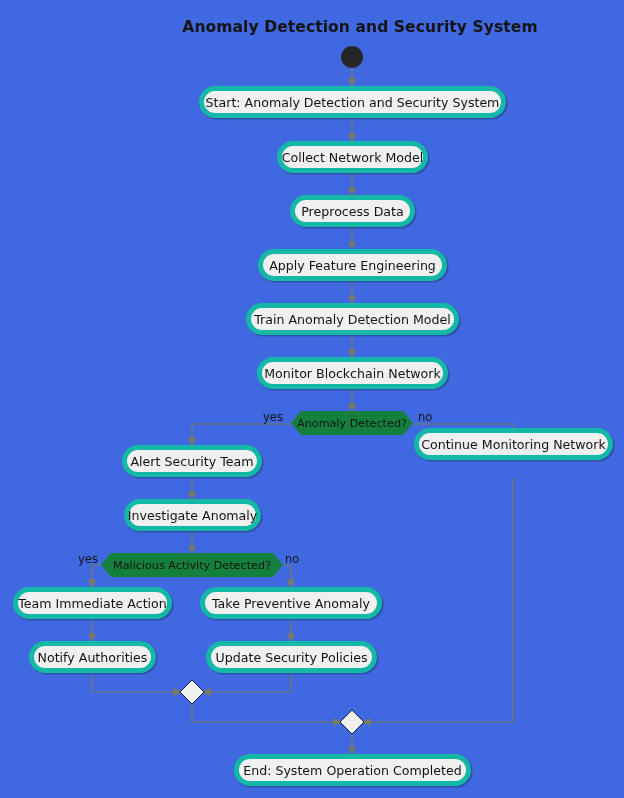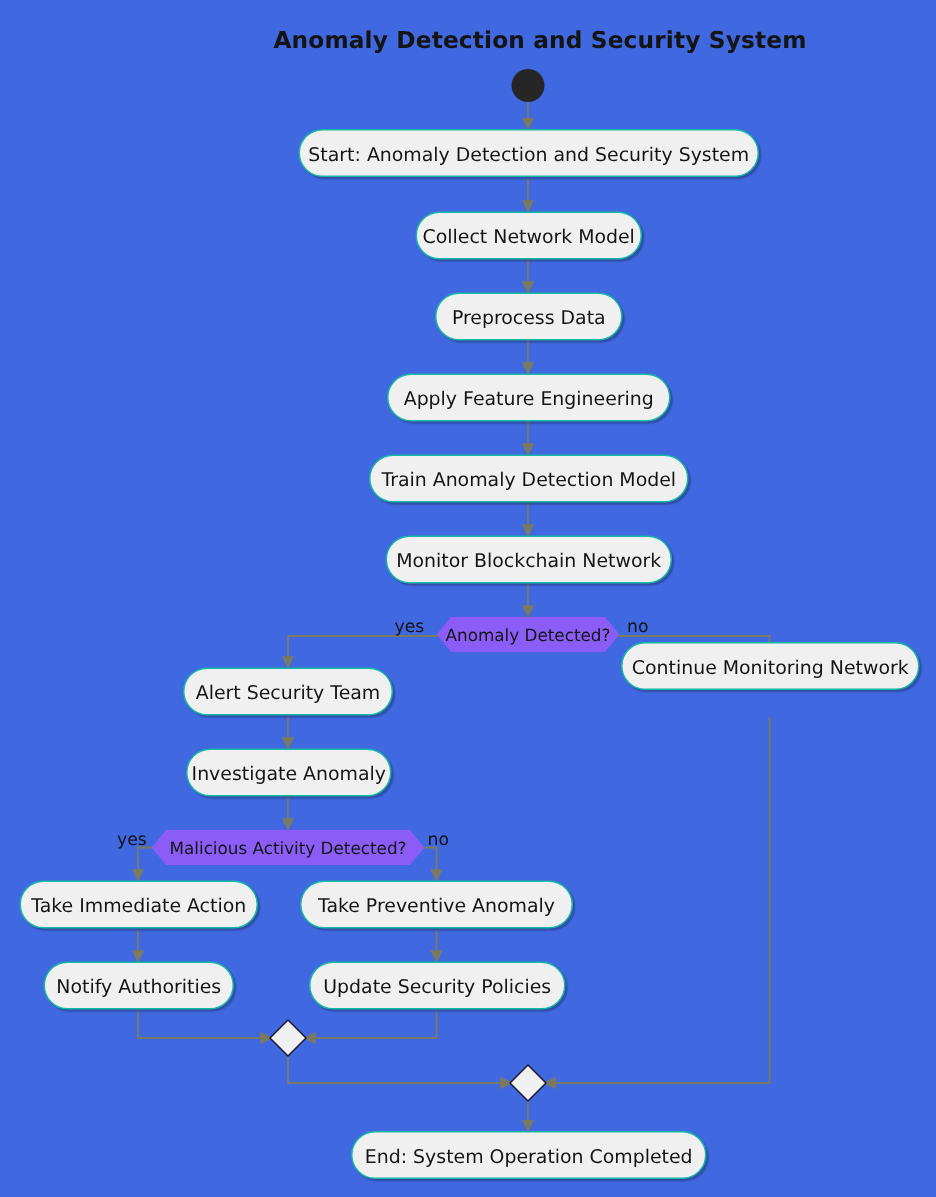--- a/index.html
+++ b/index.html
@@ -33,35 +33,35 @@
     font-size: 15.5px;
     font-weight: bold;
     color: #141414;
     letter-spacing: 0.1px;
     padding-left: 48px;
   }
   .node {
     position: absolute;
     box-sizing: border-box;
     background: #f0f0f0;
-    border: 1px solid #14b8a6;
+    border: 5px solid #14b8a6;
     border-radius: 16px;
     color: #141414;
     font-size: 12.6px;
     display: flex;
     align-items: center;
     justify-content: center;
     white-space: nowrap;
     height: 32px;
     box-shadow: 1.5px 1.5px 1px rgba(0,0,0,0.25);
   }
   .decision {
     position: absolute;
     box-sizing: border-box;
-    background: #8b5cf6;
+    background: #15803d;
     color: #141414;
     font-size: 11.2px;
     display: flex;
     align-items: center;
     justify-content: center;
     white-space: nowrap;
     height: 24px;
     clip-path: polygon(10px 0, calc(100% - 10px) 0, 100% 50%, calc(100% - 10px) 100%, 10px 100%, 0 50%);
     filter: drop-shadow(1.5px 1.5px 0.8px rgba(0,0,0,0.28));
   }
@@ -163,21 +163,21 @@
 
   <div class="node" style="left:414px; top:428px; width:199px;">Continue Monitoring Network</div>
 
   <div class="node" style="left:124px; top:499px; width:137px;">Investigate Anomaly</div>
 
   <div class="decision" style="left:101px; top:553px; width:182px;">Malicious Activity Detected?</div>
 
   <div class="edge-label" style="left:78px; top:552px;">yes</div>
   <div class="edge-label" style="left:285px; top:552px;">no</div>
 
-  <div class="node" style="left:13px; top:587px; width:159px;">Take Immediate Action</div>
+  <div class="node" style="left:13px; top:587px; width:159px;">Team Immediate Action</div>
 
   <div class="node" style="left:200px; top:587px; width:182px;">Take Preventive Anomaly</div>
 
   <div class="node" style="left:29px; top:641px; width:127px;">Notify Authorities</div>
 
   <div class="node" style="left:206px; top:641px; width:171px;">Update Security Policies</div>
 
   <div class="node" style="left:234px; top:754px; width:237px;">End: System Operation Completed</div>
 
 </div>

